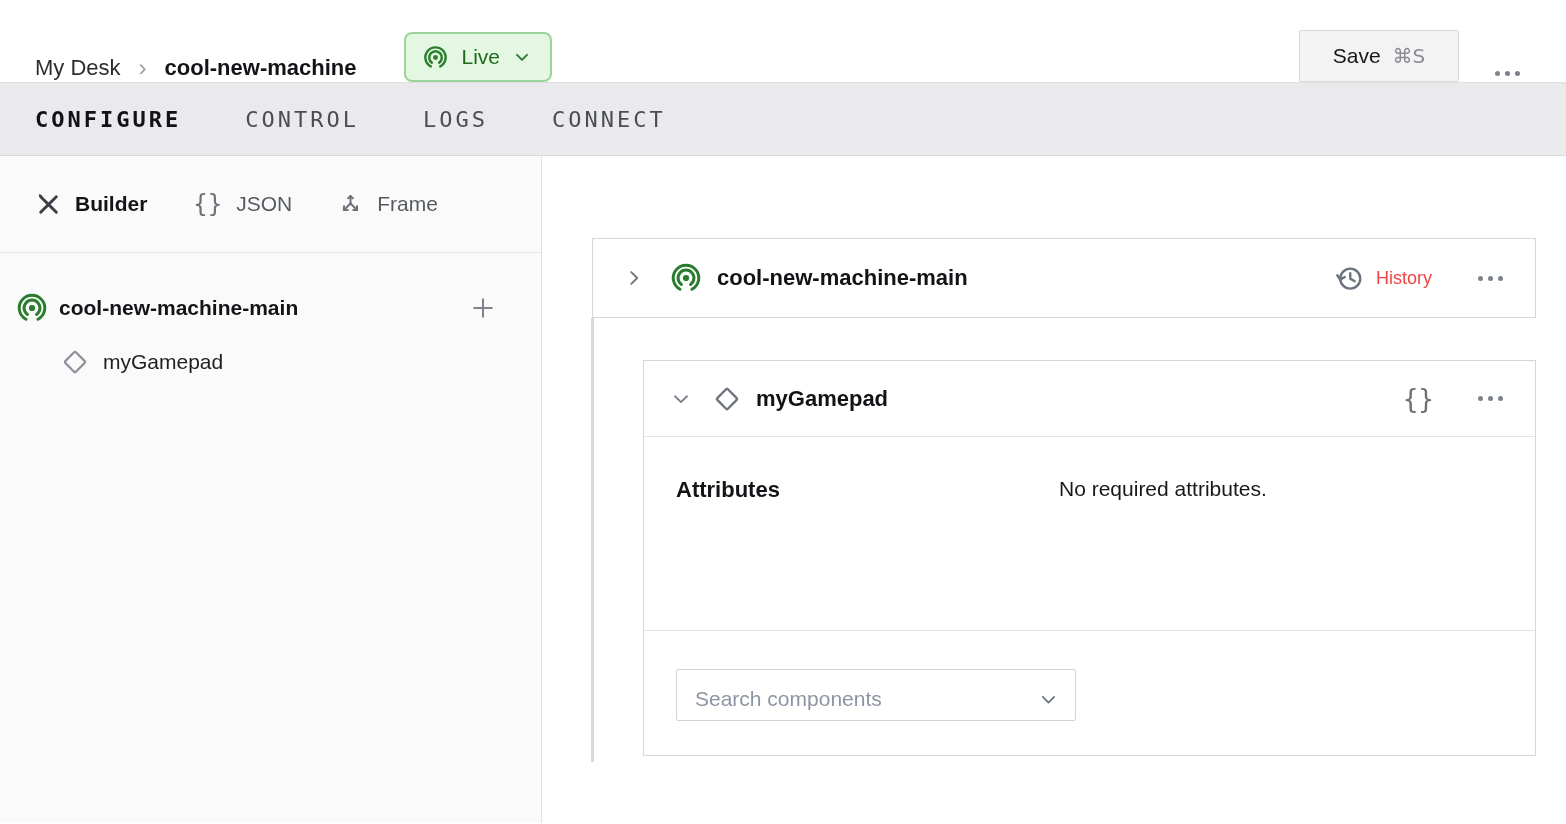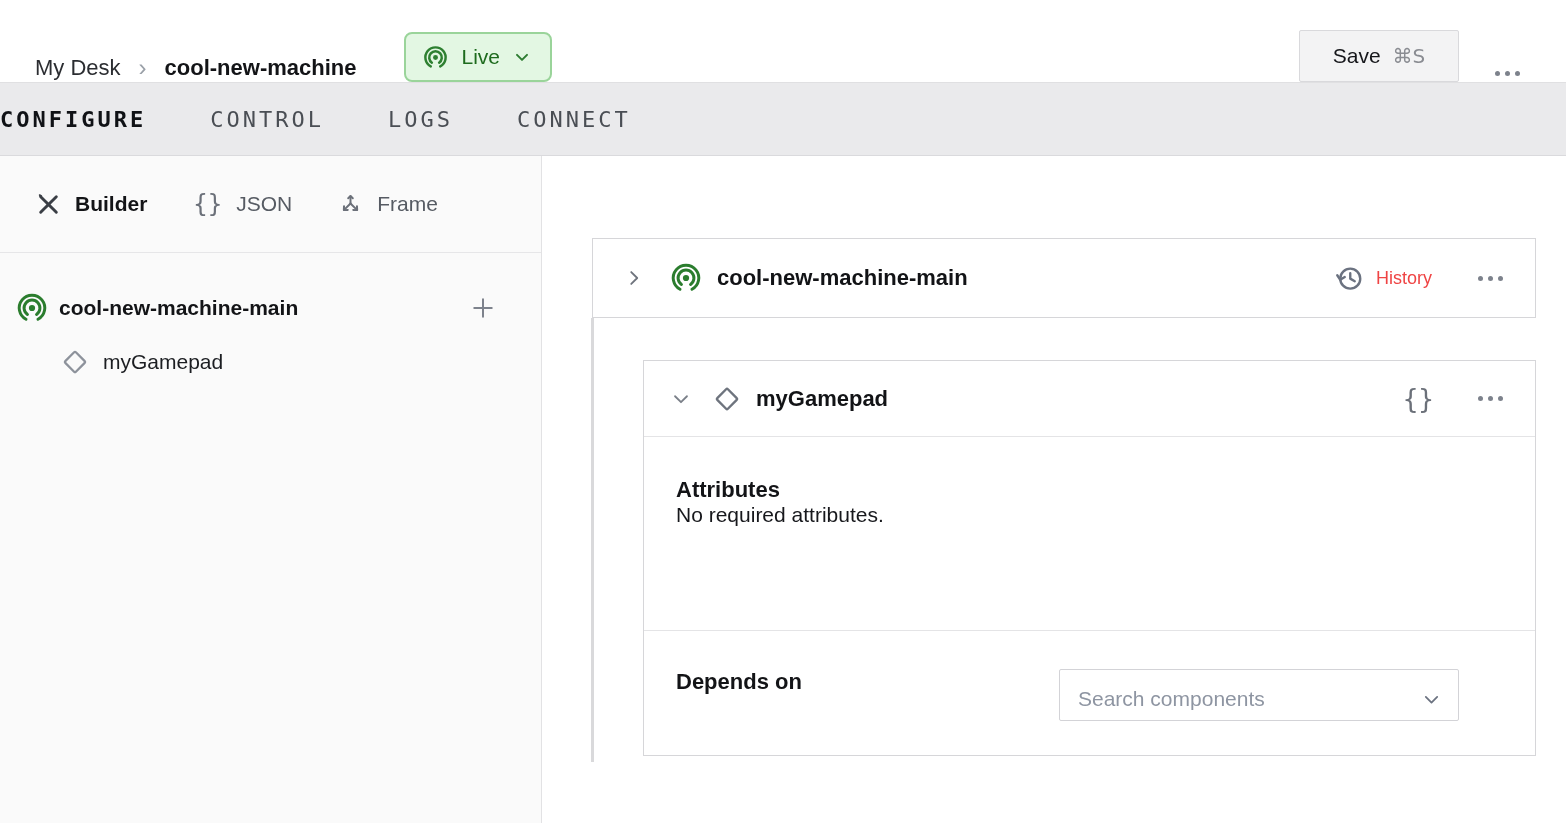--- a/index.html
+++ b/index.html
@@ -20,21 +20,21 @@
   .spacer{ flex:1; }
   .save-btn{ width:160px; height:52px; background:#f3f3f4; border:1px solid #d9d9dc; border-radius:2px;
     display:flex; align-items:center; justify-content:center; gap:12px; font-size:21px; font-family:inherit; cursor:pointer; }
   .save-label{ color:#15161a; }
   .save-kbd{ color:#8a8c92; font-size:20px; font-family:"DejaVu Sans", sans-serif; }
   .dots{ display:flex; gap:5px; align-items:center; background:none; border:none; cursor:pointer; padding:6px; }
   .dots i{ width:5px; height:5px; border-radius:50%; background:#7d828c; }
   .topbar .dots{ margin-left:30px; }
 
   .tabbar{ height:74px; background:var(--tabbar-bg); border-top:1px solid #e0e0e2; border-bottom:1px solid #dadadd;
-    display:flex; align-items:center; }
+    display:flex; align-items:center; padding-left:35px; }
   .tab{ margin-right:64px; background:none; border:none; cursor:pointer;
     font-family:"DejaVu Sans Mono", monospace; font-size:22px; letter-spacing:3px; color:var(--text-gray); }
   .tab.active{ color:#101216; font-weight:700; }
 
   .content{ display:flex; height:667px; }
   .sidebar{ width:542px; background:var(--sidebar-bg); border-right:1px solid #e2e2e4; }
   .mode-bar{ height:97px; display:flex; align-items:center; padding-left:36px; border-bottom:1px solid #e6e6e8; }
   .mode{ display:flex; align-items:center; gap:14px; margin-right:46px; background:none; border:none; cursor:pointer;
     font-family:inherit; font-size:21px; color:#565b63; }
   .mode.active{ color:var(--text-dark); font-weight:700; }
@@ -71,21 +71,21 @@
   .pill{ margin-left:18px; height:40px; border:1.5px solid #d0d0d4; border-radius:20px; display:flex; align-items:center;
     overflow:hidden; font-size:21px; color:#2a2c31; }
   .pill-left{ height:100%; display:flex; align-items:center; padding:0 10px 0 22px; background:#fbfbfc; }
   .pill-sep{ height:100%; display:flex; align-items:center; background:#fbfbfc; }
   .pill-right{ height:100%; display:flex; align-items:center; padding:0 22px 0 12px; background:#f0f0f2; }
   .braces-btn{ margin-left:auto; background:none; border:none; cursor:pointer; font-family:"DejaVu Sans Mono", monospace;
     font-size:26px; color:#6b7079; }
   .comp-header .dots{ margin-left:38px; }
 
   .comp-row{ display:flex; padding-left:32px; }
-  .comp-row.attributes{ height:194px; border-bottom:1px solid #e4e4e6; padding-top:40px;flex-direction:column; }
+  .comp-row.attributes{ height:194px; border-bottom:1px solid #e4e4e6; padding-top:40px; }
   .row-label{ width:383px; font-size:22px; font-weight:700; color:var(--text-dark); }
   .row-value{ font-size:21px; color:#17181c; }
   .show-more{ margin-top:32px; width:212px; height:54px; background:#f2f2f4; border:1px solid #dcdcdf; border-radius:2px;
     display:flex; align-items:center; justify-content:center; gap:14px; font-family:inherit; font-size:21px; color:#17181c; cursor:pointer; }
   .show-more svg{ color:#6b7280; }
   .comp-row.depends{ padding-top:38px; }
   .select{ width:400px; height:52px; border:1px solid #d3d3d7; border-radius:2px; background:#fff;
     display:flex; align-items:center; padding:8px 16px 0 18px; cursor:pointer; }
   .select .placeholder{ color:#8e95a2; font-size:21px; }
   .select svg{ margin-left:auto; color:#6b7280; }
@@ -236,21 +236,20 @@
       </div>
 
       <div class="comp-row attributes">
         <div class="row-label">Attributes</div>
         <div class="row-value">
           <div>No required attributes.</div>
         </div>
       </div>
 
       <div class="comp-row depends">
-        <div class="row-label">Depends on</div>
         <div class="row-value">
           <div class="select" role="combobox">
             <span class="placeholder">Search components</span>
             <svg width="21" height="21" viewBox="0 0 24 24" fill="none" stroke="currentColor" stroke-width="2" stroke-linecap="round" stroke-linejoin="round">
               <polyline points="5.5,9 12,15.5 18.5,9"></polyline>
             </svg>
           </div>
         </div>
       </div>
     </section>

